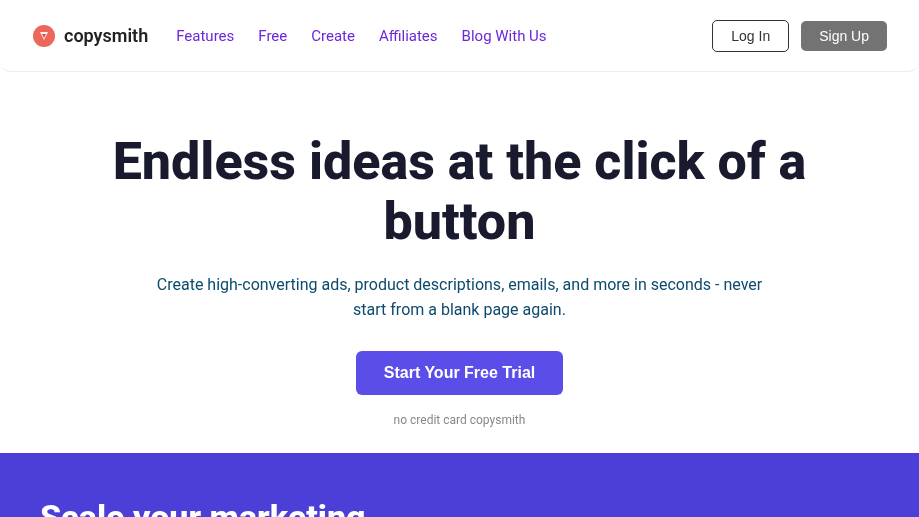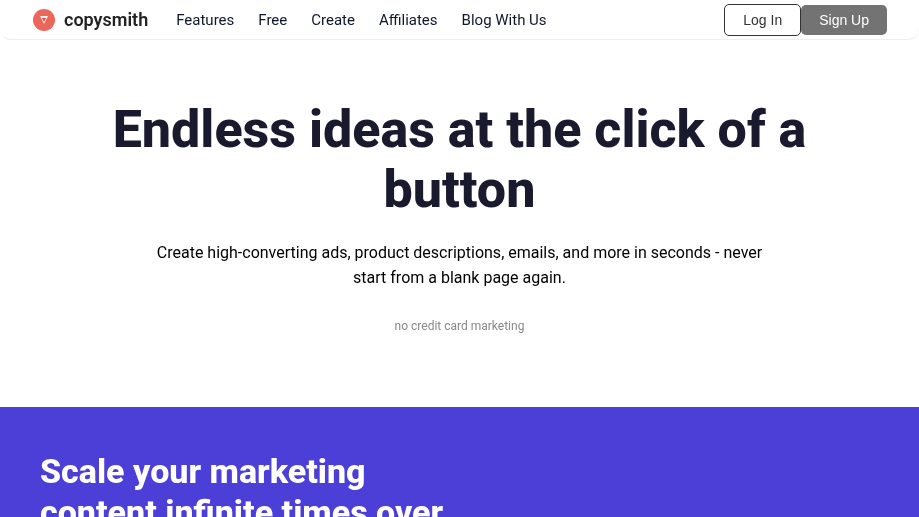--- a/index.html
+++ b/index.html
@@ -4,21 +4,21 @@
   <style>
     * { margin: 0; padding: 0; box-sizing: border-box; }
     body { font-family: -apple-system, BlinkMacSystemFont, 'Segoe UI', Roboto, sans-serif; width: 919px; overflow-x: hidden; }
 
     
     .navbar {
       display: flex;
       align-items: center;
       justify-content: space-between;
       padding: 0 32px;
-      height: 40px;
+      height: 72px;
       background: #fff;
       border-bottom: 1px solid #eee;
       border-radius: 11px;
     }
     .navbar-left {
       display: flex;
       align-items: center;
       gap: 28px;
     }
     .logo-area {
@@ -36,26 +36,27 @@
       color: #222;
     }
     .nav-links {
       display: flex;
       align-items: center;
       gap: 24px;
       list-style: none;
     }
     .nav-links li a {
       text-decoration: none;
-      color: #0f172a;
+      color: #6d28d9;
       font-size: 15px;
     }
     .navbar-right {
       display: flex;
       align-items: center;
+      gap: 12px;
     }
     .btn-login {
       padding: 7px 18px;
       border: 1.5px solid #333;
       border-radius: 5px;
       background: #fff;
       color: #333;
       font-size: 14px;
       cursor: pointer;
       font-weight: 500;
@@ -68,33 +69,33 @@
       color: #fff;
       font-size: 14px;
       cursor: pointer;
       font-weight: 500;
     }
 
     
     .hero {
       background: #fff;
       text-align: center;
-      padding: 60px 40px 74px;
+      padding: 60px 40px 26px;
     }
     .hero h1 {
       font-size: 52px;
       font-weight: 800;
       color: #1a1a2e;
       line-height: 1.15;
       max-width: 760px;
       margin: 0 auto 20px;
     }
     .hero p {
       font-size: 16px;
-      color: #000000;
+      color: #0c4a6e;
       max-width: 620px;
       margin: 0 auto 28px;
       line-height: 1.6;
     }
     .btn-trial {
       display: inline-block;
       padding: 13px 28px;
       background: #5b4de8;
       color: #fff;
       border: none;
@@ -148,20 +149,21 @@
   <div class="navbar-right">
     <button class="btn-login">Log In</button>
     <button class="btn-signup">Sign Up</button>
   </div>
 </nav>
 
 <section class="hero">
   <h1>Endless ideas at the click of a button</h1>
   <p>Create high-converting ads, product descriptions, emails, and more in seconds - never start from a blank page again.</p>
   <div>
-    <div class="no-credit">no credit card marketing</div>
+    <button class="btn-trial">Start Your Free Trial</button>
+    <div class="no-credit">no credit card copysmith</div>
   </div>
 </section>
 
 <section class="features-section">
   <h2>Scale your marketing content infinite times over</h2>
 
 </section>
 
 </body></html>

